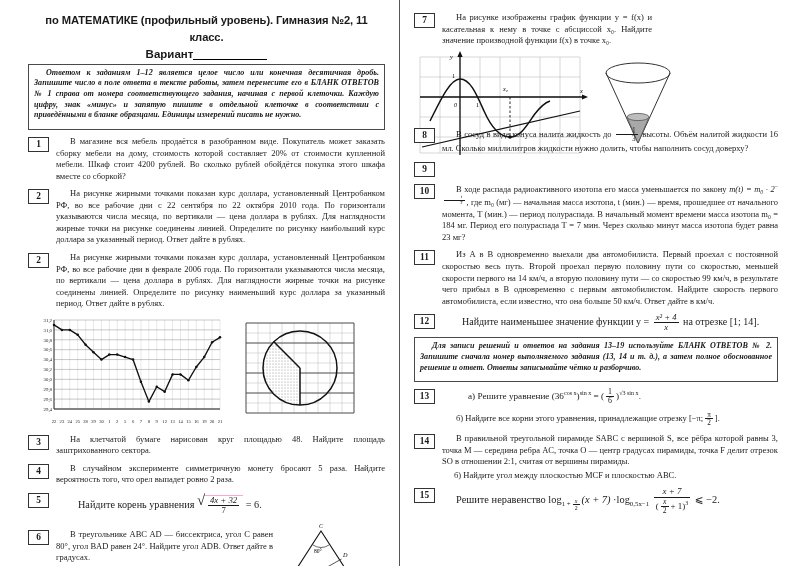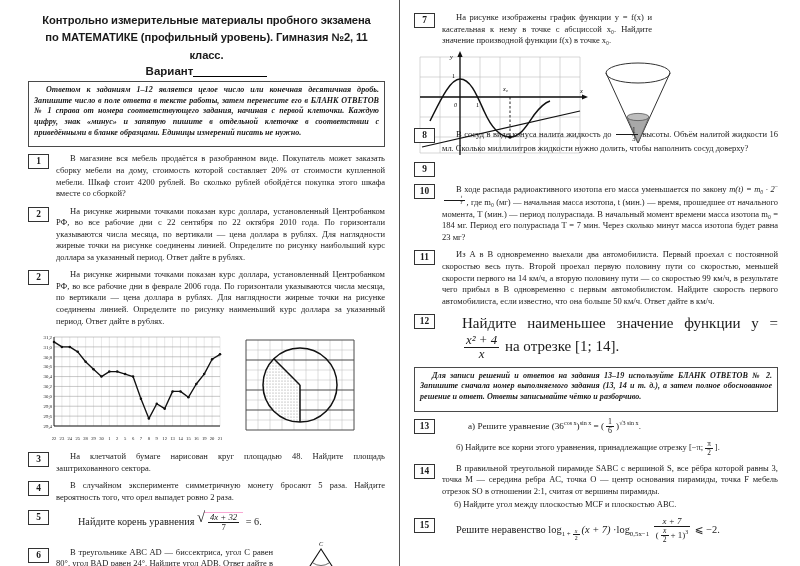--- a/index.html
+++ b/index.html
@@ -170,21 +170,20 @@
   .spacer8{height:8px;}
 </style>
 </head>
 <body>
 
 <div class="page">
 
   <div class="col col-left">
 
     <div class="title-block">
-      <div class="title-line">Контрольно измерительные материалы пробного экзамена</div>
       <div class="title-line">по МАТЕМАТИКЕ (профильный уровень). Гимназия №2, 11 класс.</div>
       <div class="variant">
         <span>Вариант</span><span class="blank"></span>
       </div>
     </div>
 
     <div class="instruction">Ответом к заданиям 1–12 является целое число или конечная десятичная дробь. Запишите число в поле ответа в тексте работы, затем перенесите его в БЛАНК ОТВЕТОВ № 1 справа от номера соответствующего задания, начиная с первой клеточки. Каждую цифру, знак «минус» и запятую пишите в отдельной клеточке в соответствии с приведёнными в бланке образцами. Единицы измерений писать не нужно.</div>
 
     <div class="task">
       <div class="tasknum">1</div>
@@ -475,21 +474,21 @@
       </div>
     </div>
 
     <div class="task">
       <div class="tasknum">11</div>
       <div class="taskbody">Из А в В одновременно выехали два автомобилиста. Первый проехал с постоянной скоростью весь путь. Второй проехал первую половину пути со скоростью, меньшей скорости первого на 14 км/ч, а вторую половину пути — со скоростью 99 км/ч, в результате чего прибыл в В одновременно с первым автомобилистом. Найдите скорость первого автомобилиста, если известно, что она больше 50 км/ч. Ответ дайте в км/ч.</div>
     </div>
 
     <div class="task">
       <div class="tasknum">12</div>
-      <div class="taskbody noindent" style="padding-left:20px;font-size:15px;">
+      <div class="taskbody noindent" style="padding-left:20px;font-size:10px;">
         <span>Найдите наименьшее значение функции y =</span>
         <span class="frac"><span class="num i">x² + 4</span><span class="den i">x</span></span>
         <span>на отрезке [1; 14].</span>
       </div>
     </div>
 
     <div class="instruction second">Для записи решений и ответов на задания 13–19 используйте БЛАНК ОТВЕТОВ № 2. Запишите сначала номер выполняемого задания (13, 14 и т. д.), а затем полное обоснованное решение и ответ. Ответы записывайте чётко и разборчиво.</div>
 
     <div class="task">
       <div class="tasknum">13</div>
@@ -500,21 +499,21 @@
         <div class="sub" style="padding-left:14px;">
           <span>б) Найдите все корни этого уравнения, принадлежащие отрезку</span>
           [<span>−π;</span><span class="frac"><span class="num">π</span><span class="den">2</span></span>]<span>.</span>
         </div>
       </div>
     </div>
 
     <div class="task">
       <div class="tasknum">14</div>
       <div class="taskbody">
-        <div>В правильной треугольной пирамиде SABC с вершиной S, все рёбра которой равны 3, точка M — середина ребра AC, точка O — центр основания пирамиды, точка F мебель отрезок SO в отношении 2:1, считая от вершины пирамиды.</div>
+        <div>В правильной треугольной пирамиде SABC с вершиной S, все рёбра которой равны 3, точка M — середина ребра AC, точка O — центр градусах пирамиды, точка F делит отрезок SO в отношении 2:1, считая от вершины пирамиды.</div>
         <div class="sub tight">б) Найдите угол между плоскостью MCF и плоскостью ABC.</div>
       </div>
     </div>
 
     <div class="task">
       <div class="tasknum">15</div>
       <div class="taskbody noindent" style="padding-left:14px;font-size:10.4px;">
         <span>Решите неравенство log</span><sub class="s"><span>1 +</span><span class="frac" style="font-size:0.85em;"><span class="num i">x</span><span class="den">2</span></span></sub><span class="i">(x + 7)</span>
         <span>·</span><span>log</span><sub class="s">0,5x−1</sub>
         <span class="frac"><span class="num i">x + 7</span><span class="den">(<span class="frac" style="font-size:0.85em;"><span class="num i">x</span><span class="den">2</span></span><span>+ 1</span>)<sup class="s">3</sup></span></span>

